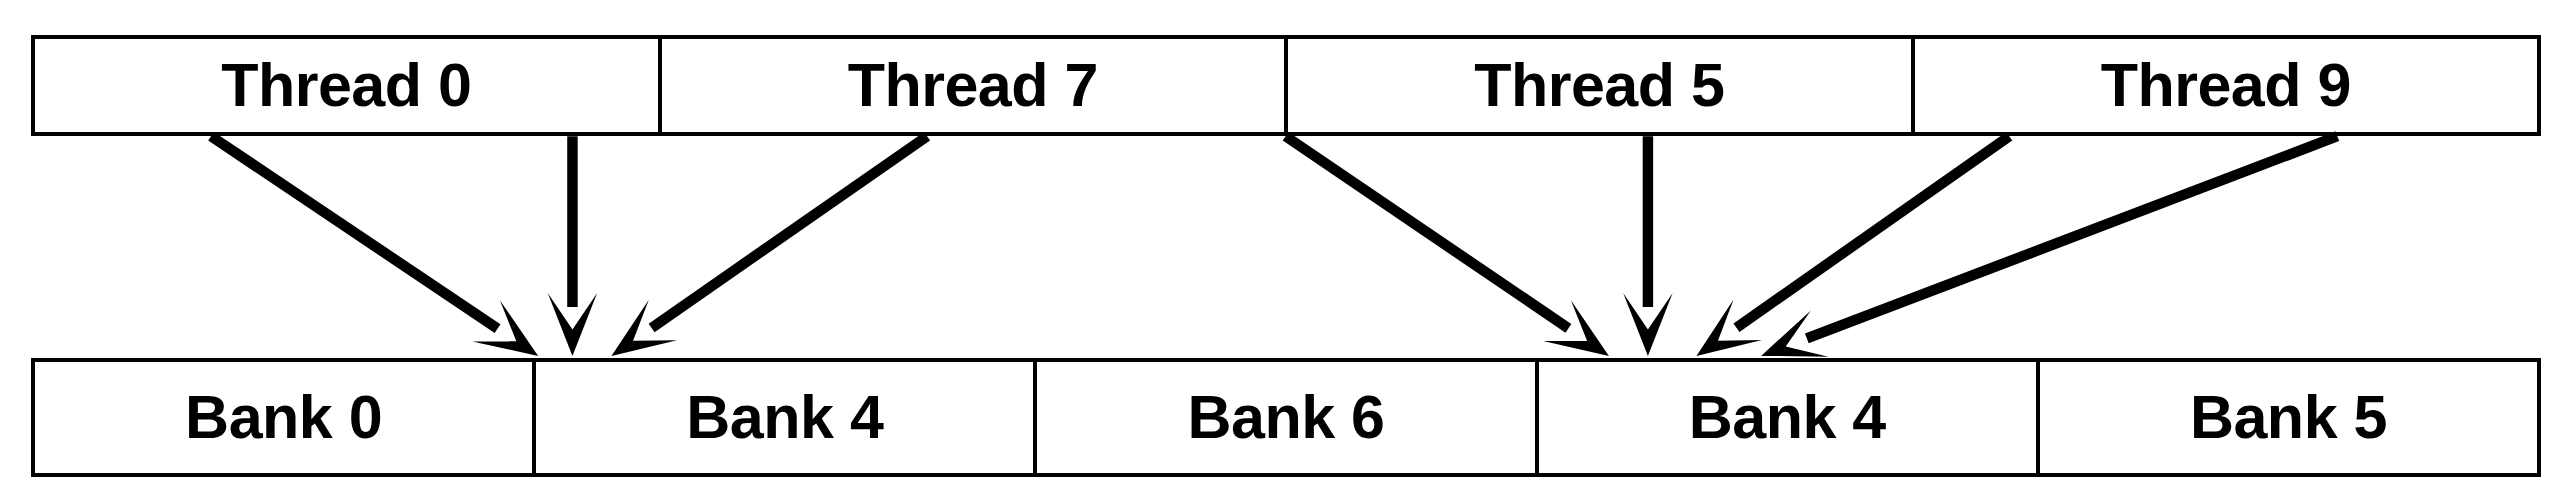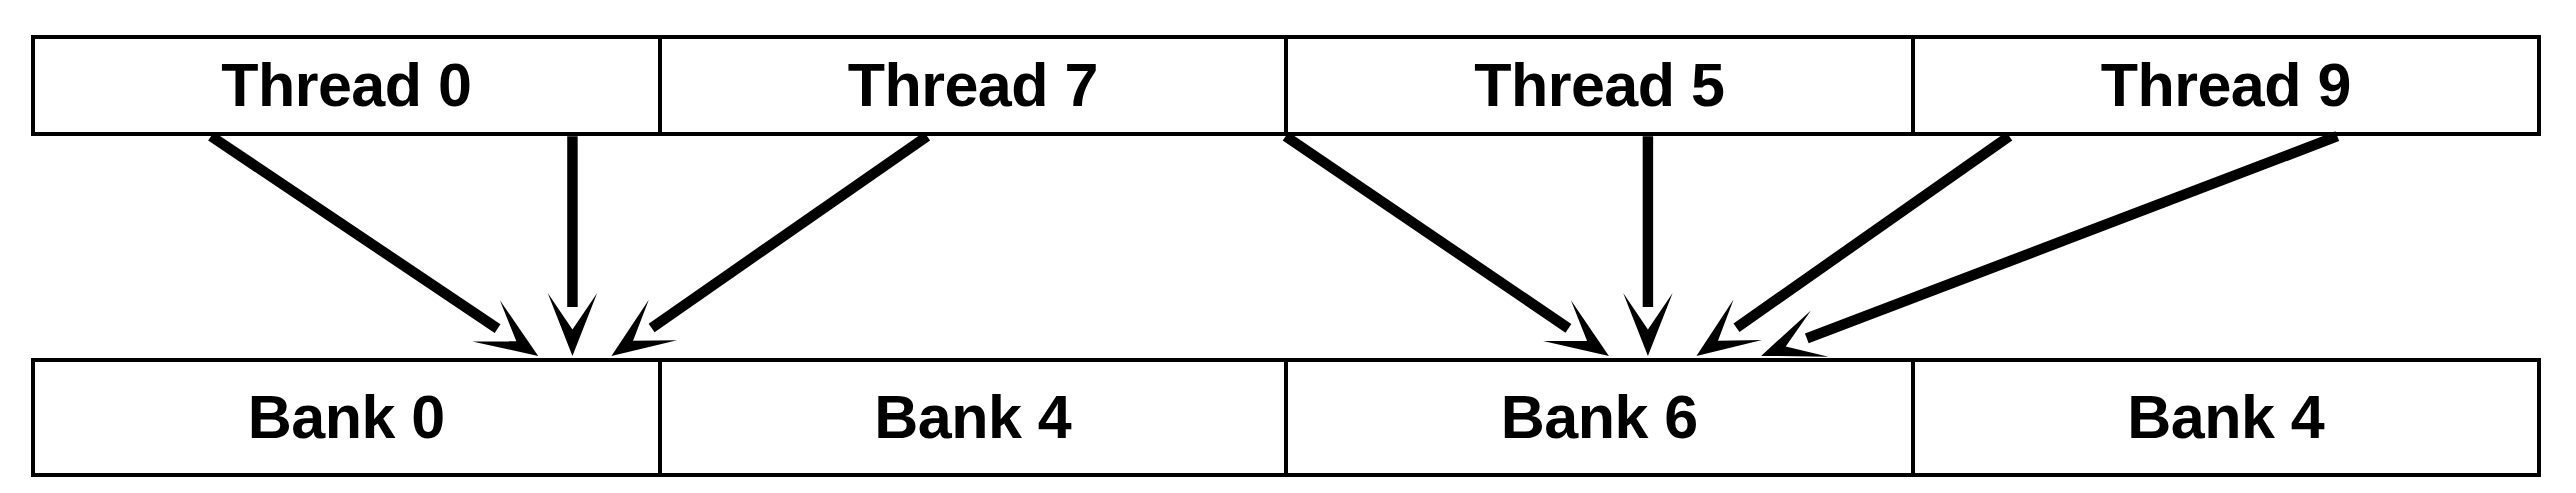--- a/index.html
+++ b/index.html
@@ -86,20 +86,23 @@
       </div>
     <div class="cell">
         <span>Bank 4</span>
       </div>
     <div class="cell">
         <span>Bank 6</span>
       </div>
     <div class="cell">
         <span>Bank 4</span>
       </div>
+    <div class="cell">
+        <span>Bank 5</span>
+      </div>
   </div>
 
   <svg id="arrow-layer" viewBox="0 0 2709 519" width="2576" height="494">
       <g>
         <line x1="222" y1="143" x2="523.2618590208532" y2="345.30084137737526" stroke="#000000" stroke-width="11"></line>
         <polygon points="566,374 496.7129870083153,358.79112658050866 542.9871548573825,358.54660689550974 525.7020361220776,315.6212872076331" fill="#000000"></polygon>
       </g>
       <g>
         <line x1="602" y1="143" x2="602" y2="322.52" stroke="#000000" stroke-width="11"></line>
         <polygon points="602,374 576,308 602,346.28 628,308" fill="#000000"></polygon>

